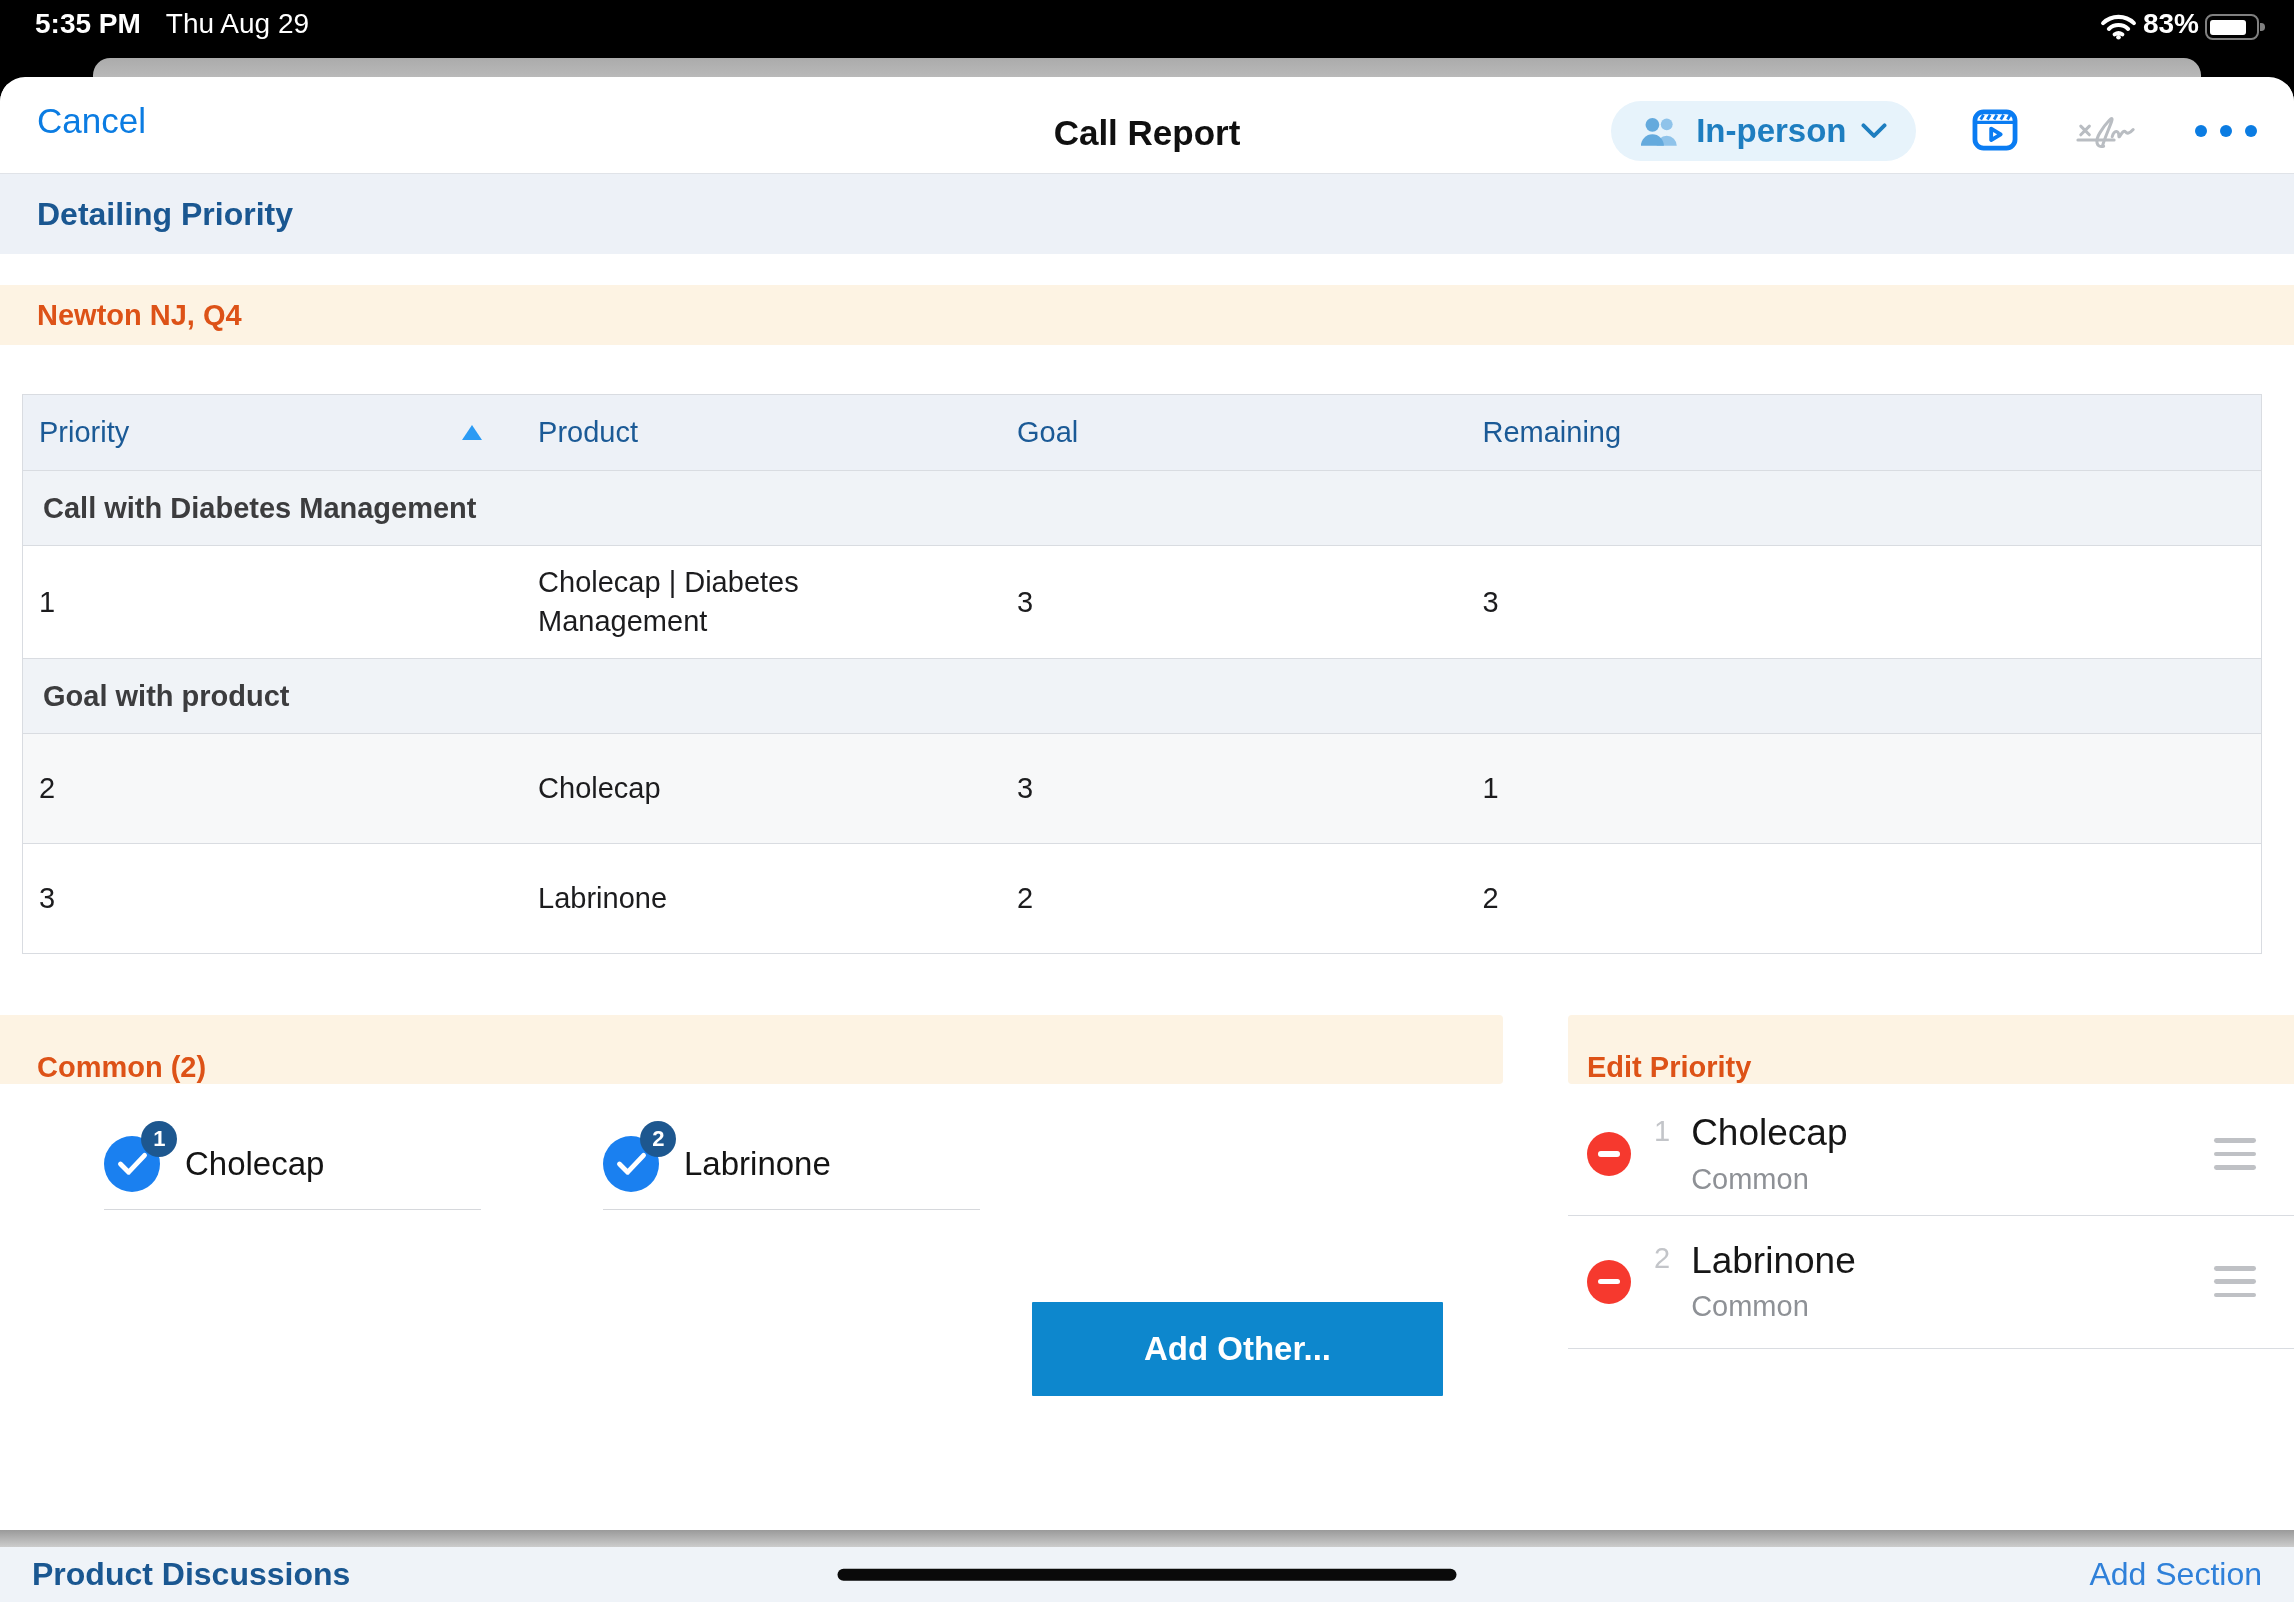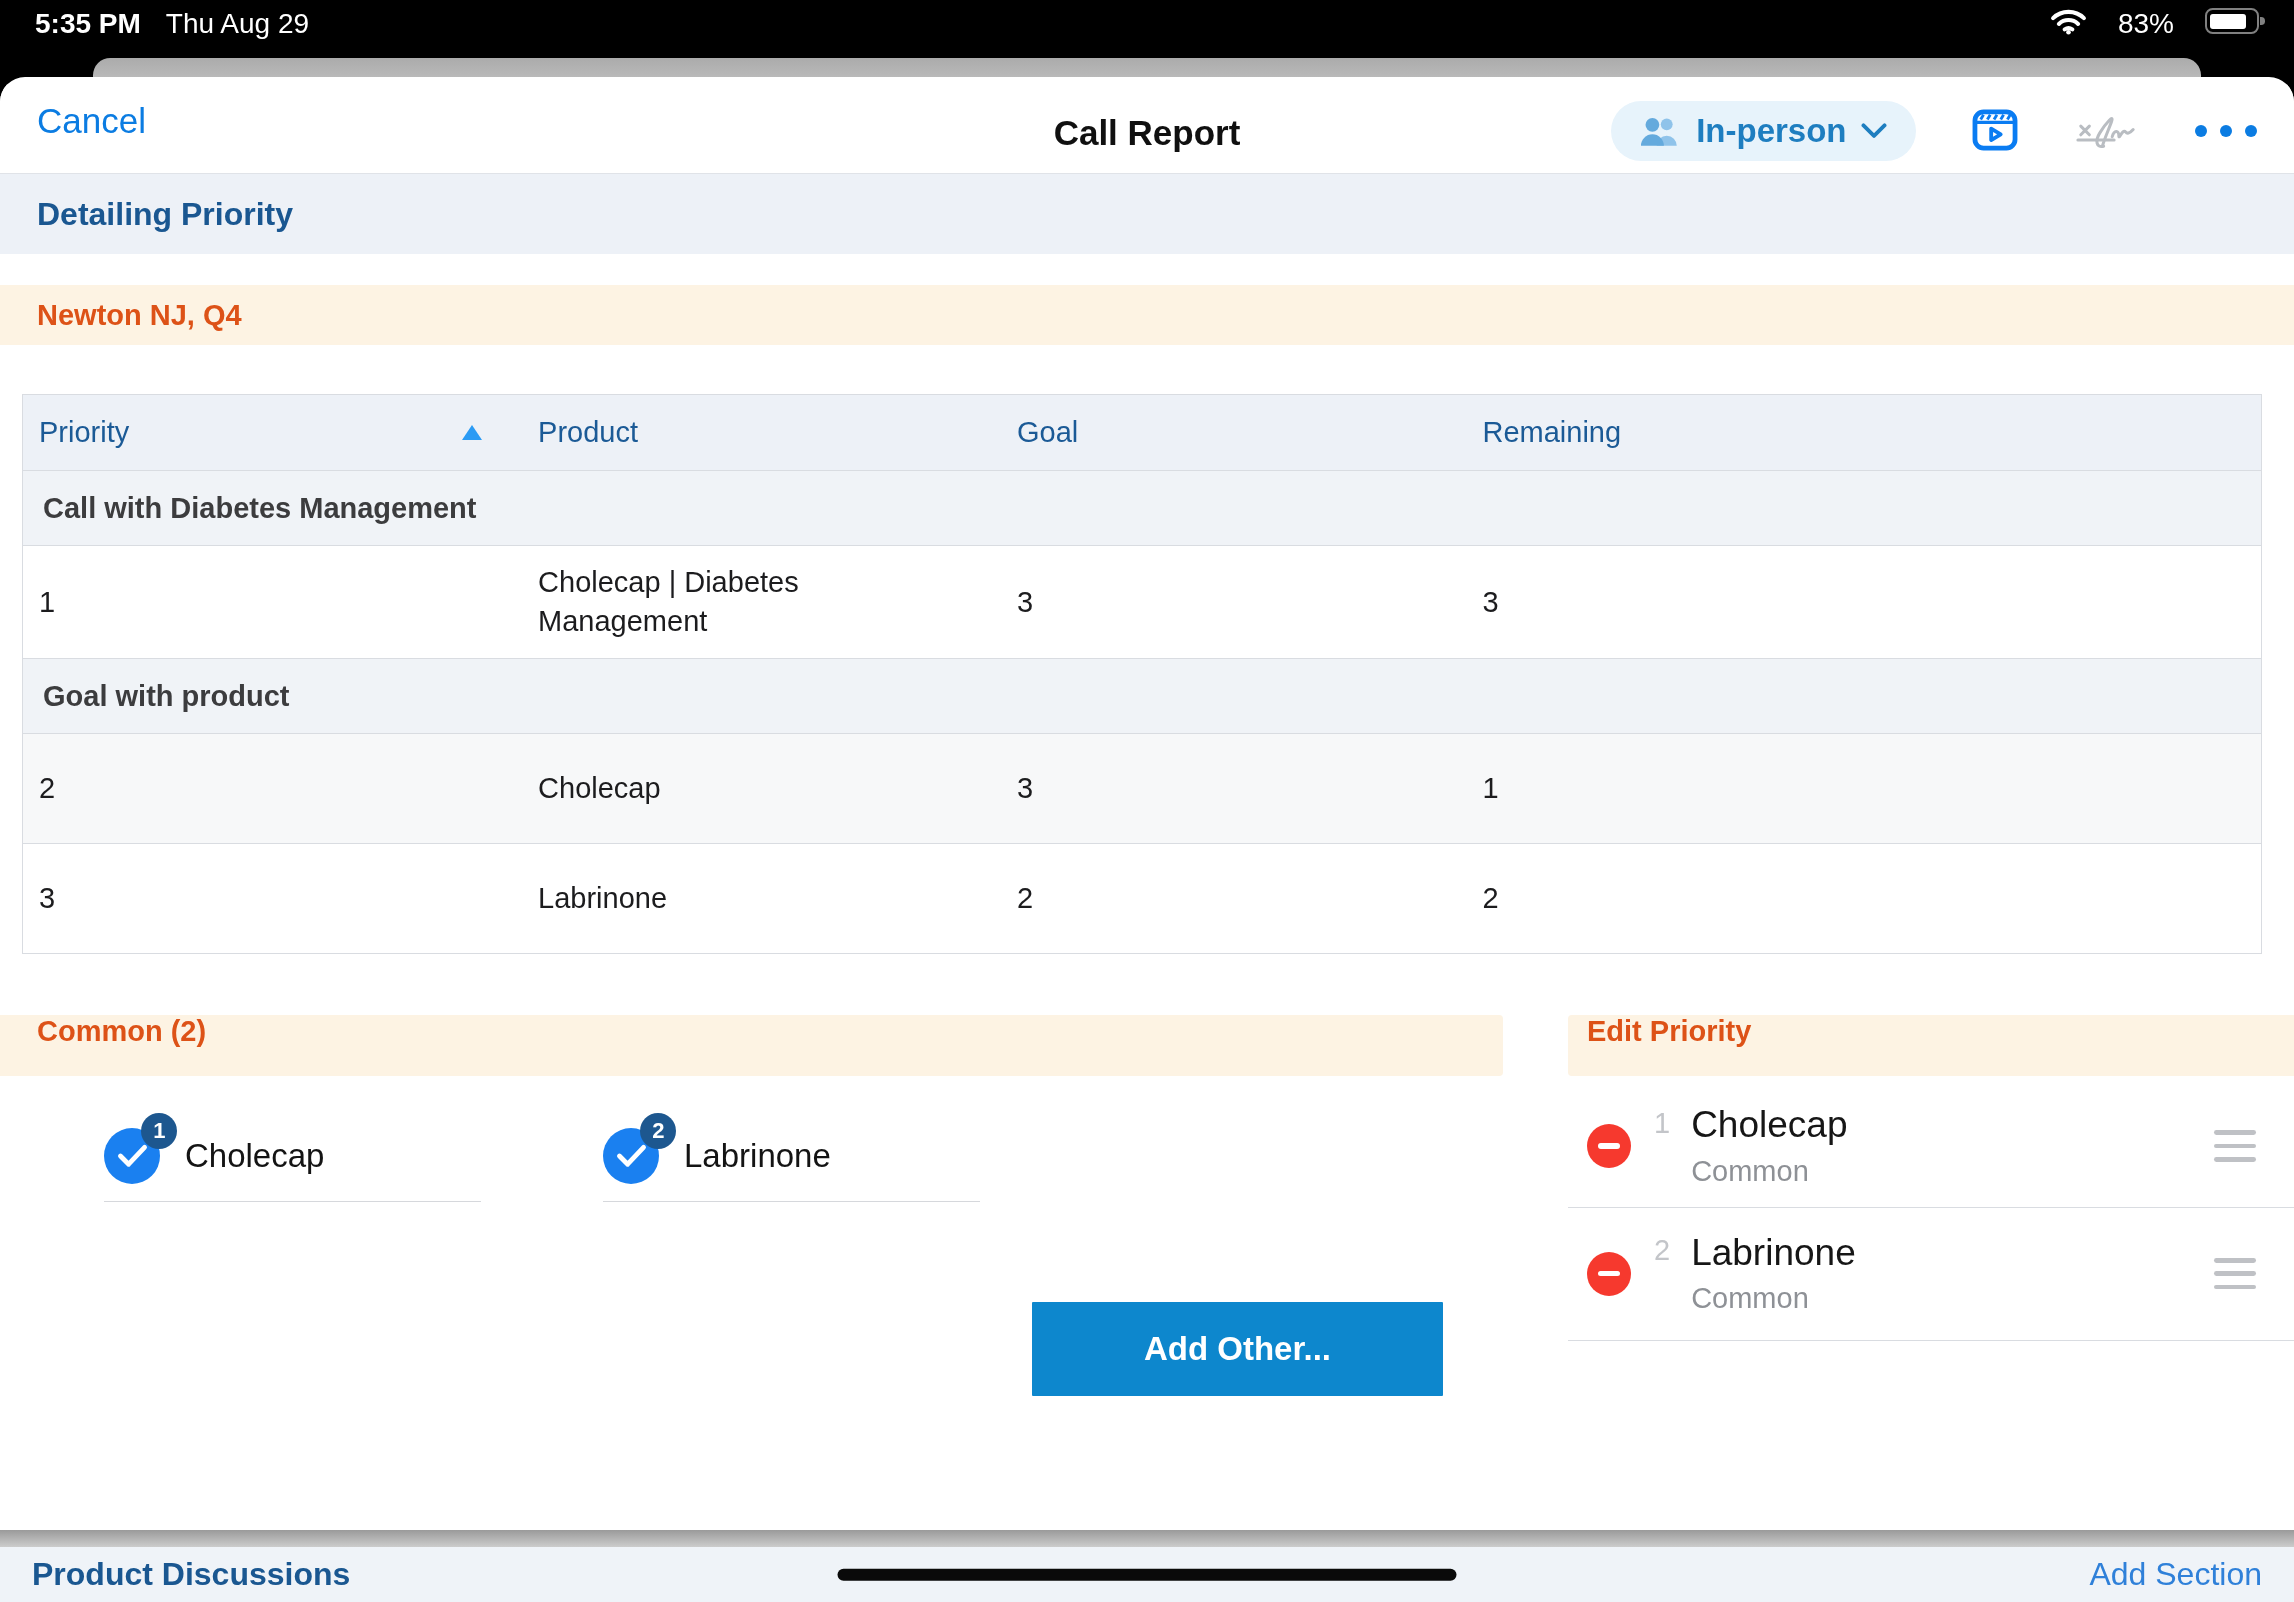--- a/index.html
+++ b/index.html
@@ -6,21 +6,21 @@
   html,body { margin:0; padding:0; background:#000; }
   body { font-family:"Liberation Sans","DejaVu Sans",sans-serif; -webkit-font-smoothing:antialiased; }
   .screen { position:relative; width:2294px; height:1602px; background:#000; overflow:hidden; }
 
   
   .status-bar { position:absolute; top:0; left:0; right:0; height:56px; display:flex;
     justify-content:space-between; align-items:center; padding:0 35px 7.7px 35px; color:#fff; font-size:28px; }
   .status-left { display:flex; align-items:baseline; gap:25px; }
   .status-time { font-weight:700; }
   .status-date { font-weight:400; }
-  .status-right { display:flex; align-items:flex-start; gap:31px; font-weight:400; }
+  .status-right { display:flex; align-items:flex-end; gap:6px; font-weight:700; }
   .battery { position:relative; width:54px; height:26px; border:2.4px solid rgba(255,255,255,.5);
     border-radius:7.7px; padding:3.4px; }
   .battery-fill { display:block; width:83%; height:100%; background:#fff; border-radius:2.9px; }
   .battery-tip { position:absolute; right:-7.7px; top:6.7px; width:4.3px; height:8.6px;
     background:rgba(255,255,255,.5); border-radius:0 3.8px 3.8px 0; }
 
   
   .app-strip { position:absolute; top:58px; left:93px; right:93px; height:33px;
     background:linear-gradient(#ababab,#c3c3c3); border-radius:17.3px 17.3px 0 0; }
 
@@ -63,21 +63,21 @@
     border-bottom:15.4px solid #2b9bf4; }
   .t-group { height:75px; background:var(--group_bg,#f0f3f7); display:flex; align-items:center;
     padding-left:20px; font-weight:700; color:#3c3c3e; border-top:1px solid var(--table_border,#d9dce1); }
   .t-row { border-top:1px solid var(--table_border,#d9dce1); }
   .row-tall { height:113px; } .row-md { height:110px; }
   .stripe { background:var(--stripe_bg,#f7f8f9); }
   .td-product { padding-right:77px; line-height:1.35; }
 
   
   .common-section { position:absolute; top:938px; left:0; width:1503px; }
-  .banner { height:61px; background:var(--cream,#fdf3e3); display:flex; align-items:flex-start;
+  .banner { height:69px; background:var(--cream,#fdf3e3); display:flex; align-items:flex-end;
     color:var(--orange,#dd5217); font-size:29px; font-weight:700; }
   .common-banner { padding-left:37px; border-radius:0 3.8px 3.8px 0; }
   .common-items { position:relative; height:231px; }
   .common-item { position:absolute; top:35px; height:90px; width:377px; display:flex;
     align-items:center; gap:25px; cursor:pointer; }
   .ci-0 { left:104px; } .ci-1 { left:603px; }
   .common-item::after { content:""; position:absolute; left:0; right:0; bottom:-1px; height:1px; background:#d6d8dc; }
   .checkbox { position:relative; width:56px; height:56px; border-radius:50%;
     background:var(--check_blue,#1a80f0); display:flex; align-items:center; justify-content:center; flex:none; }
   .badge { position:absolute; top:-15.4px; right:-17.3px; width:36px; height:36px; border-radius:50%;

